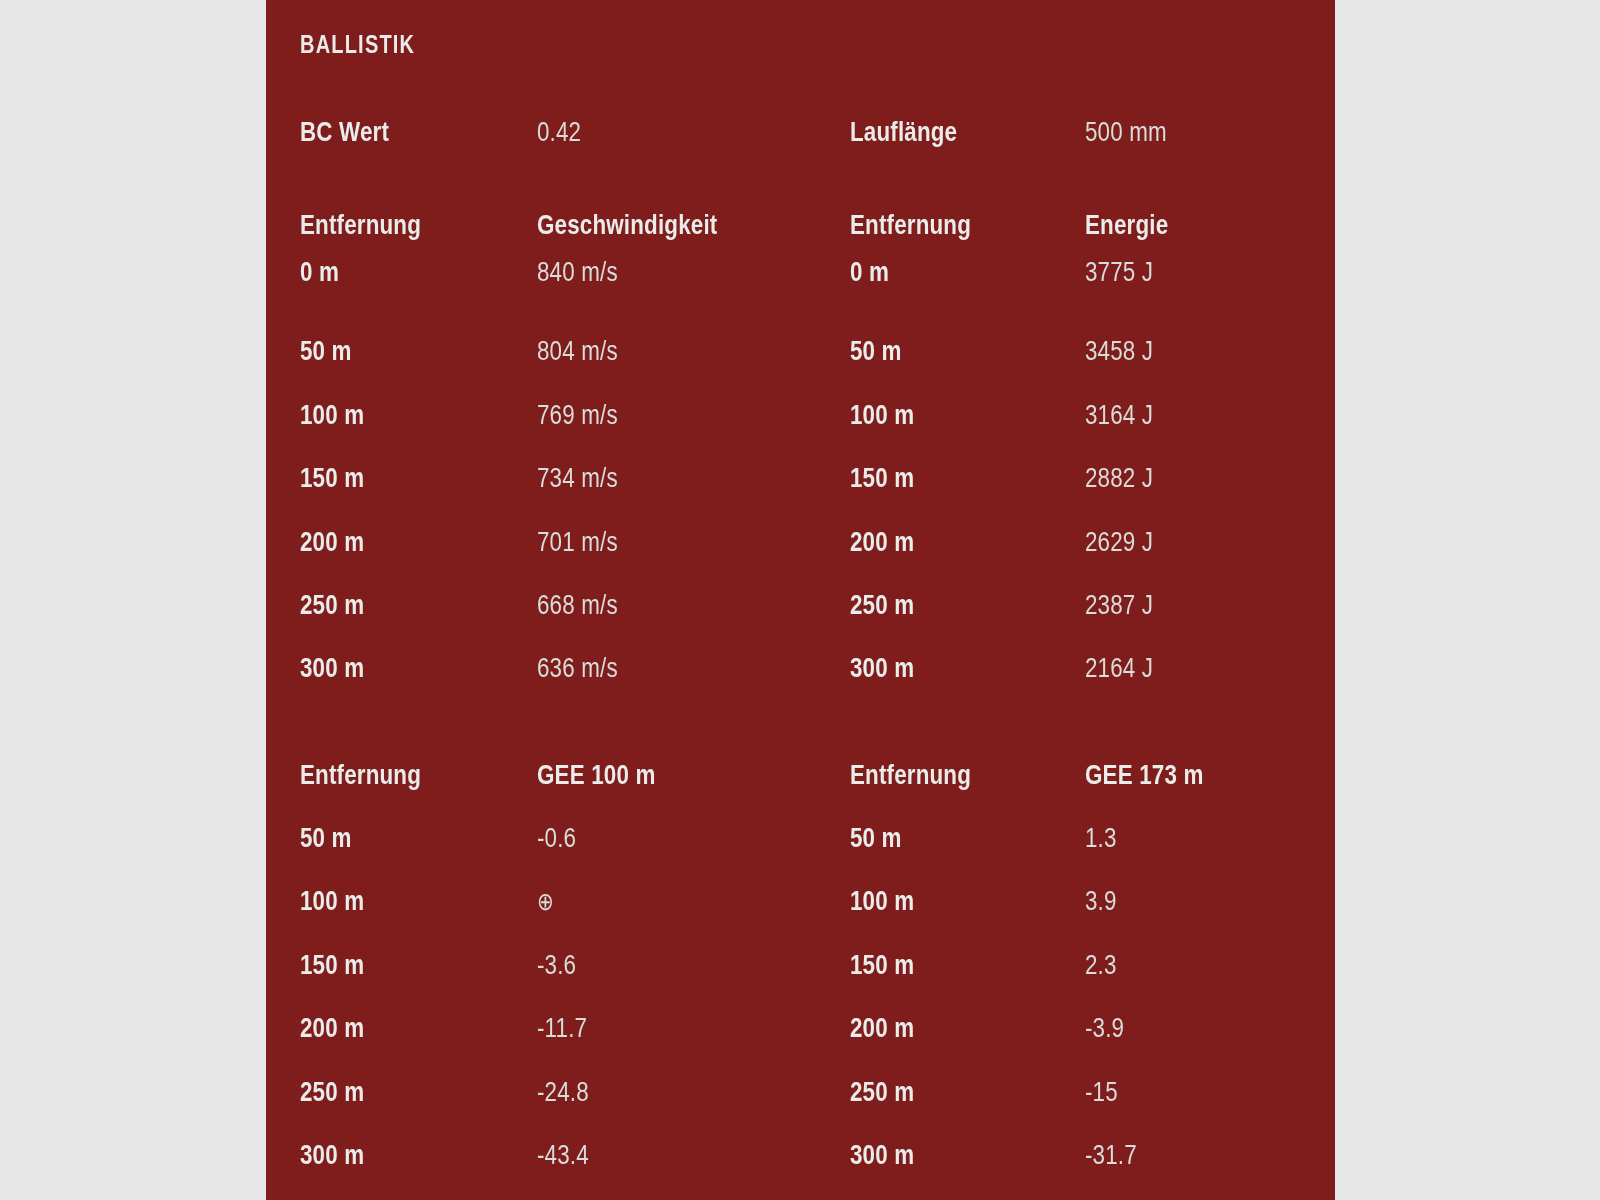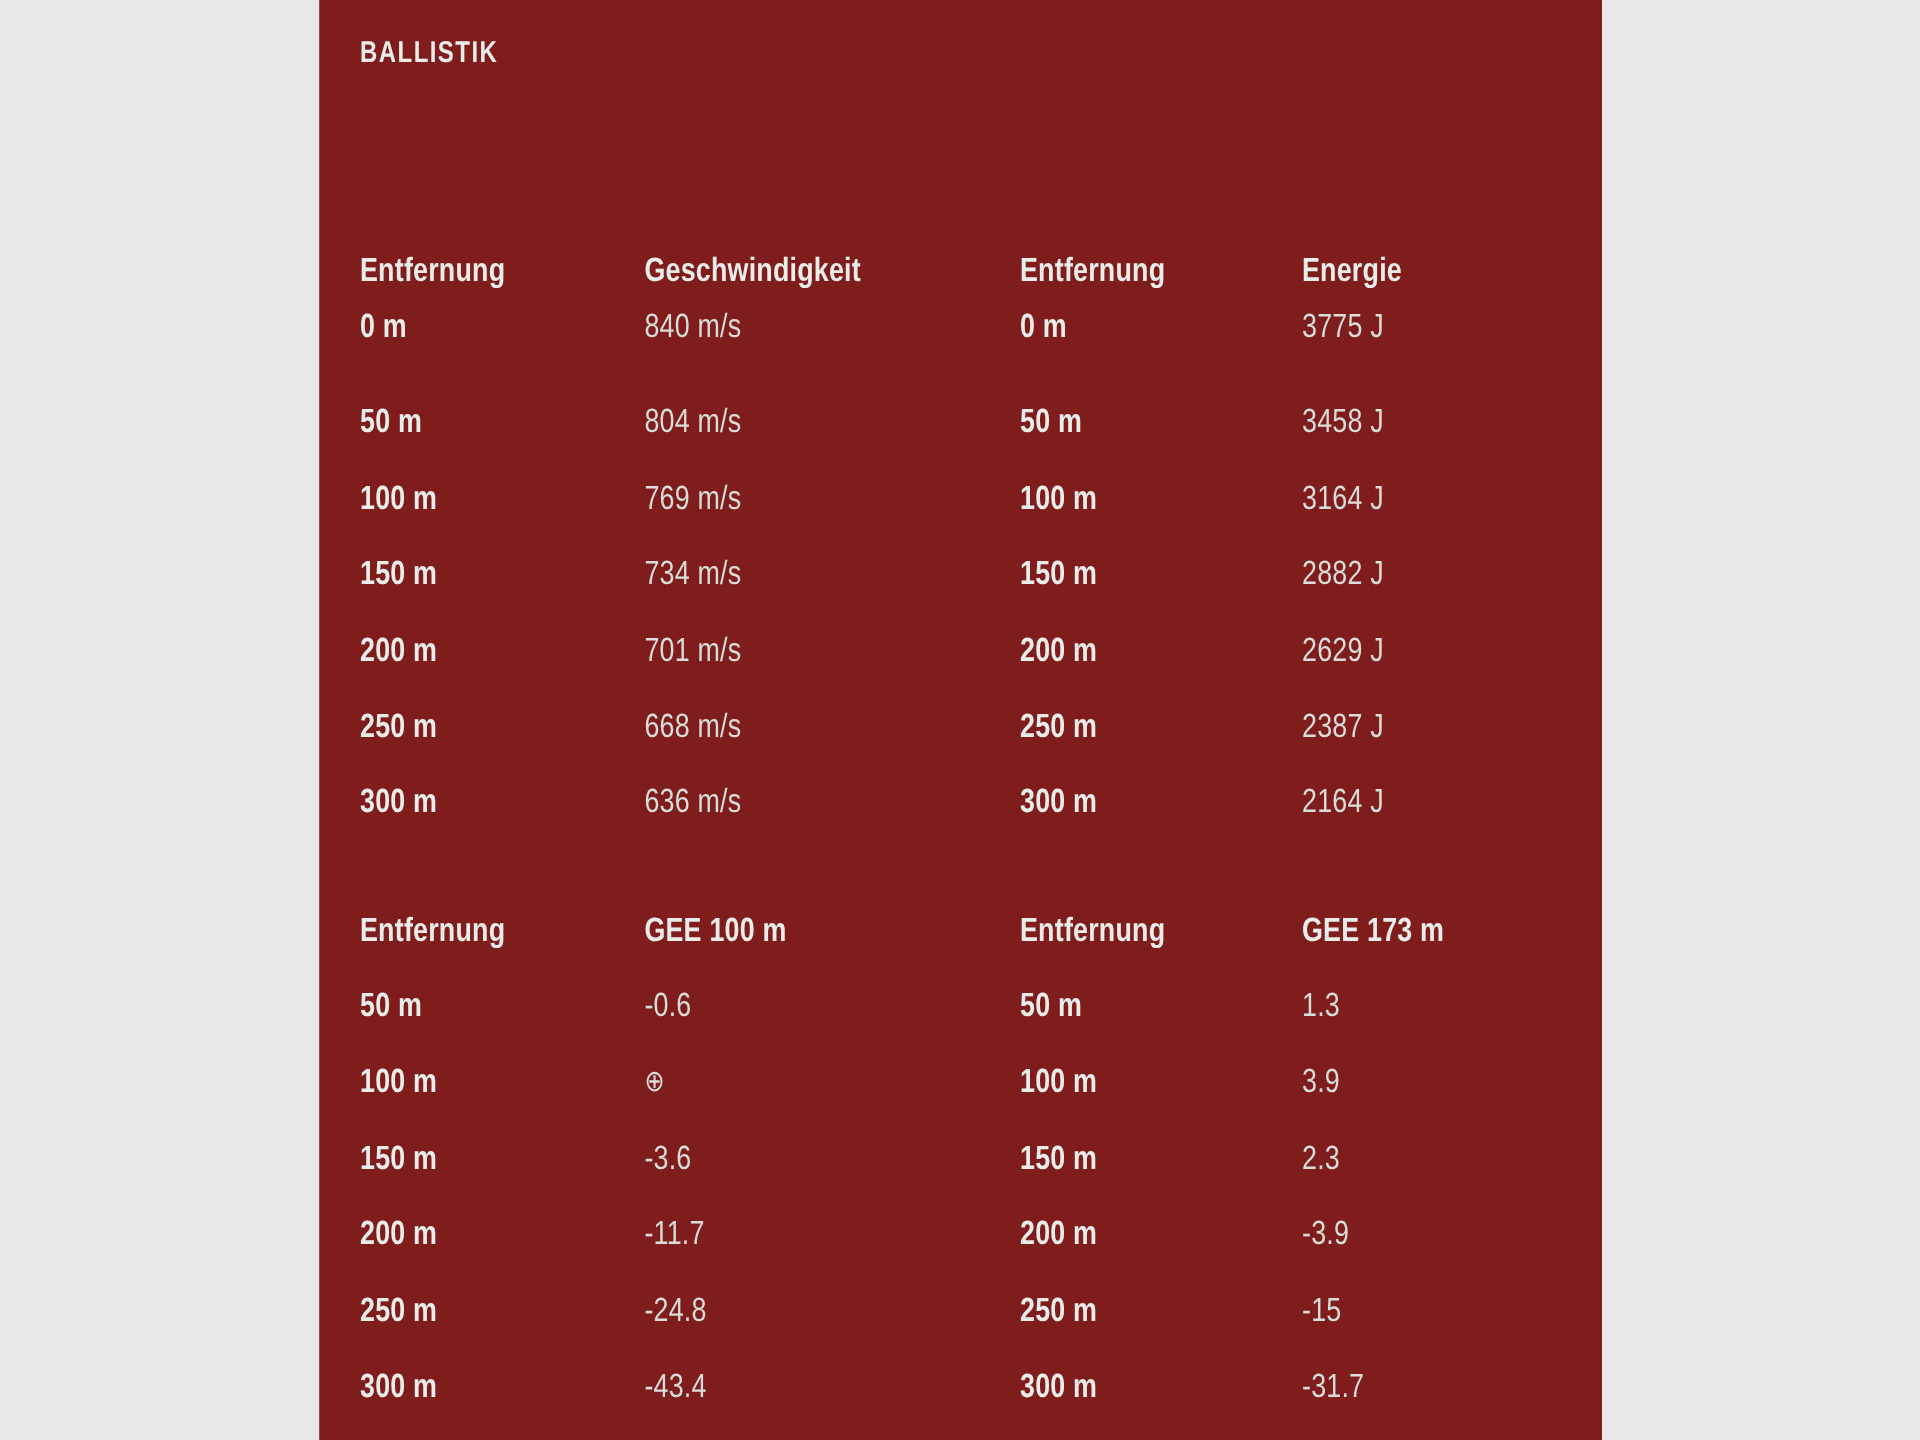--- a/index.html
+++ b/index.html
@@ -61,20 +61,26 @@
 </style>
 </head>
 <body>
 
 <div class="panel">
 
   <div class="row" style="top:24px">
     <span class="cell title-text" style="grid-column:1 / span 4">BALLISTIK</span>
   </div>
 
+  <div class="row" style="top:112px">
+    <span class="cell lbl">BC Wert</span>
+    <span class="cell val">0.42</span>
+    <span class="cell lbl">Lauflänge</span>
+    <span class="cell val">500 mm</span>
+  </div>
 
   <div class="row" style="top:205px">
     <span class="cell hdr">Entfernung</span>
     <span class="cell hdr">Geschwindigkeit</span>
     <span class="cell hdr">Entfernung</span>
     <span class="cell hdr">Energie</span>
   </div>
 
   <div class="row" style="top:252px">
     <span class="cell lbl">0 m</span>

